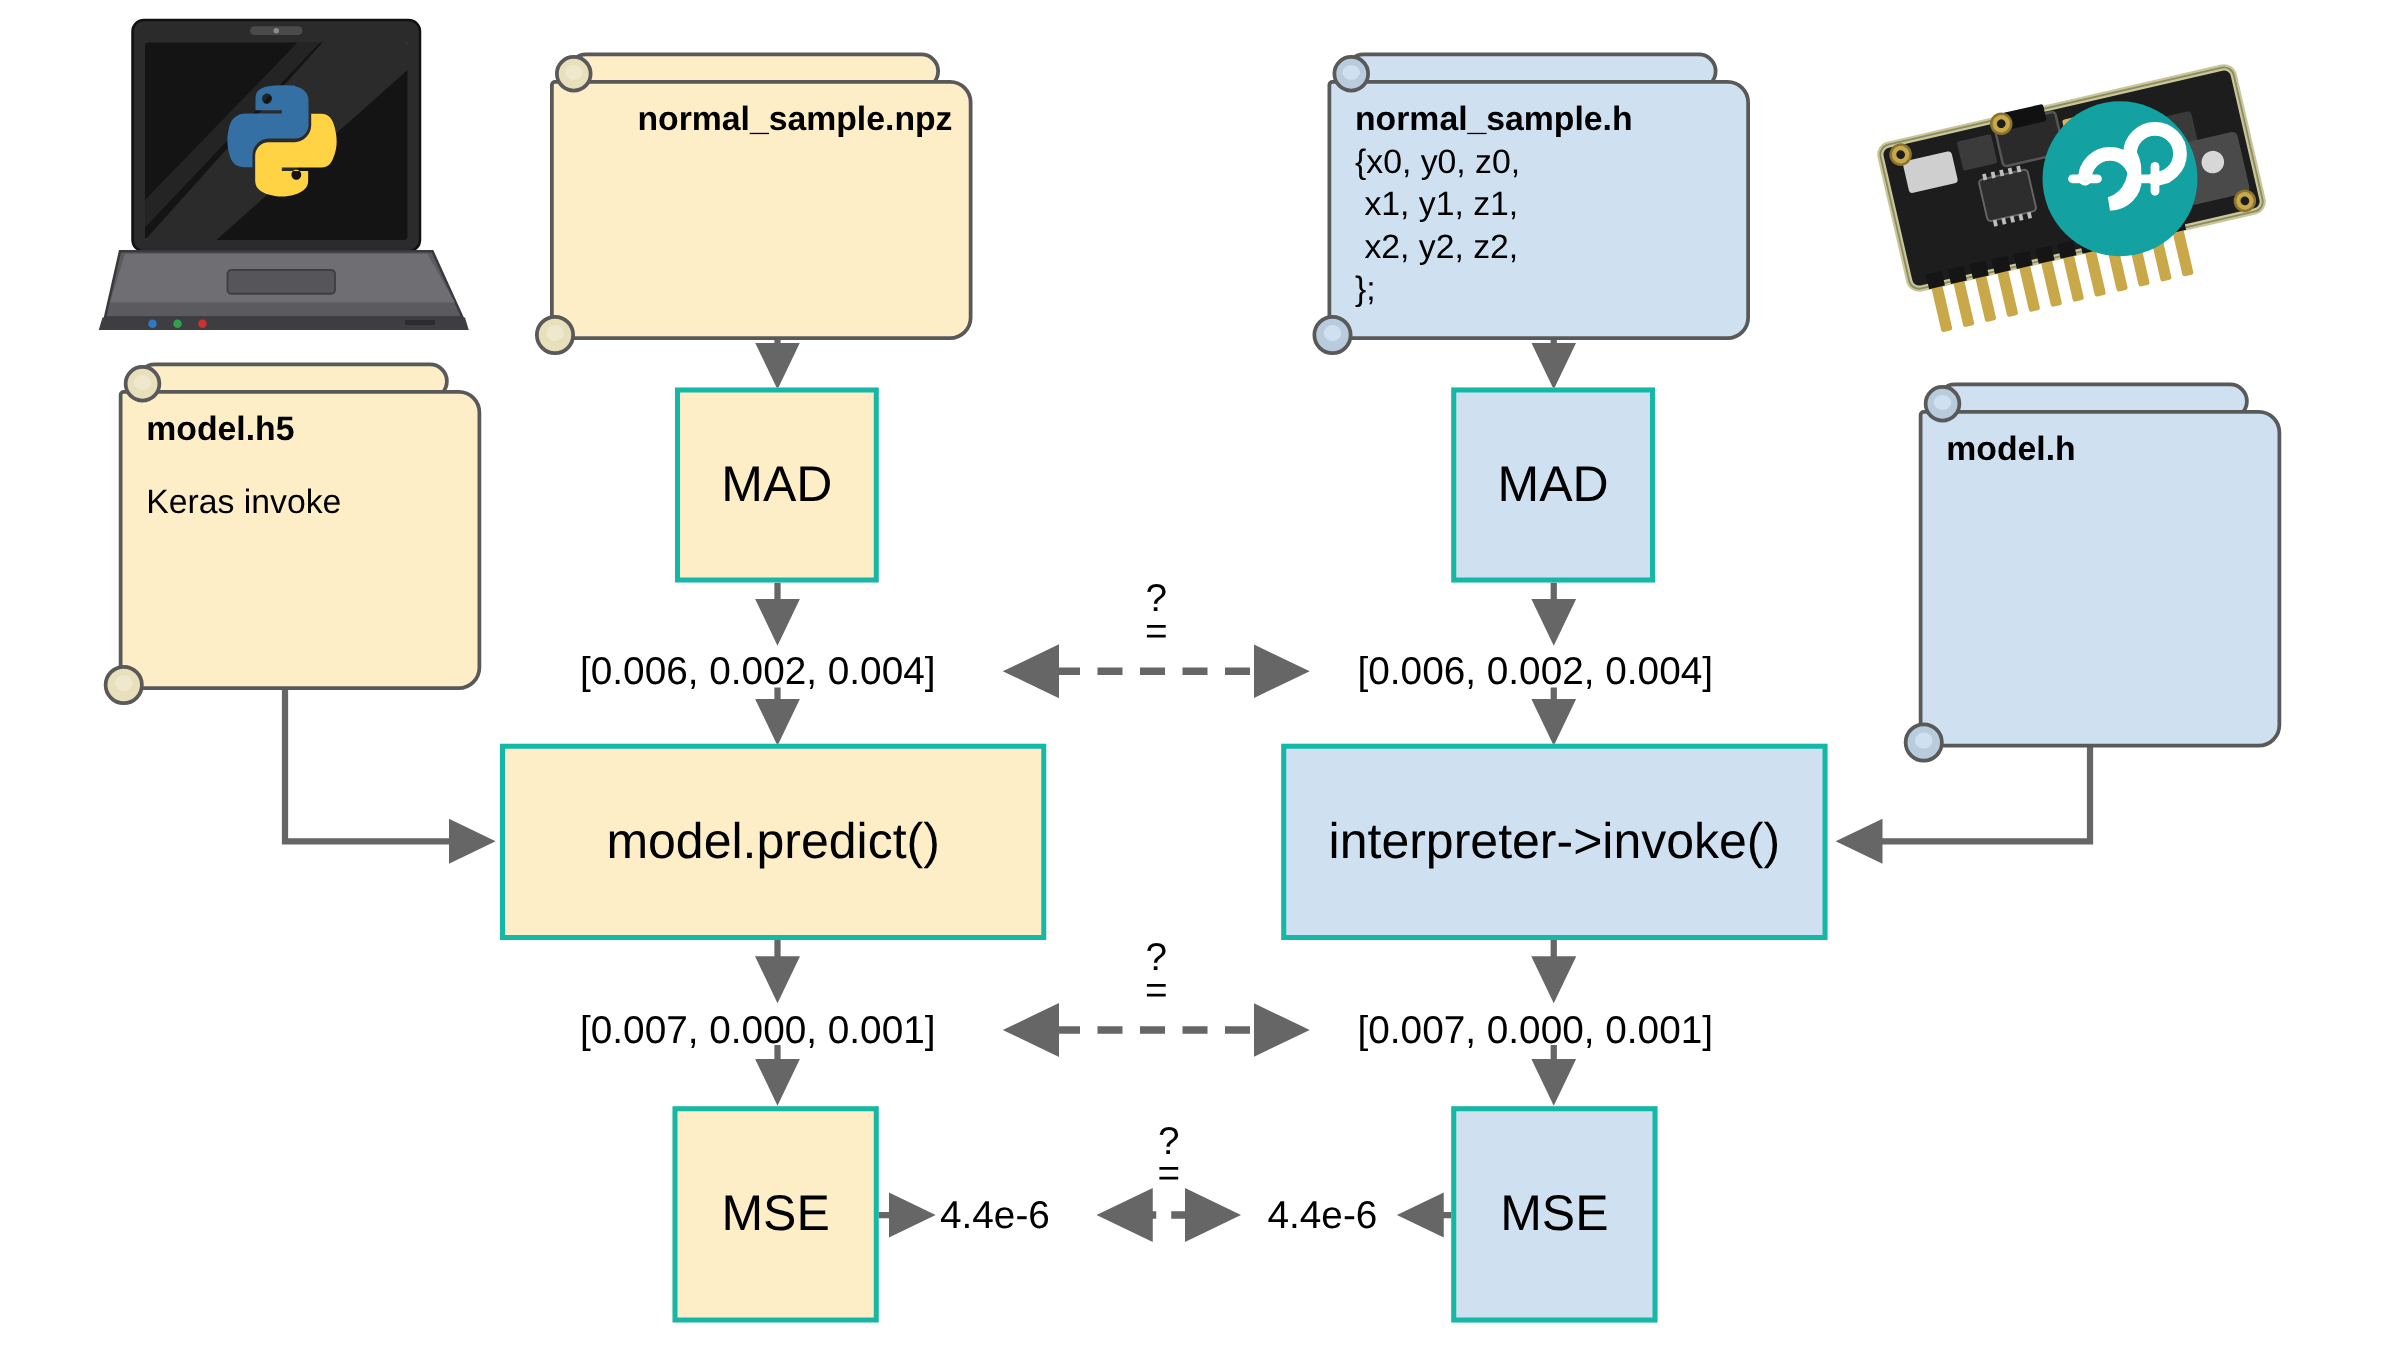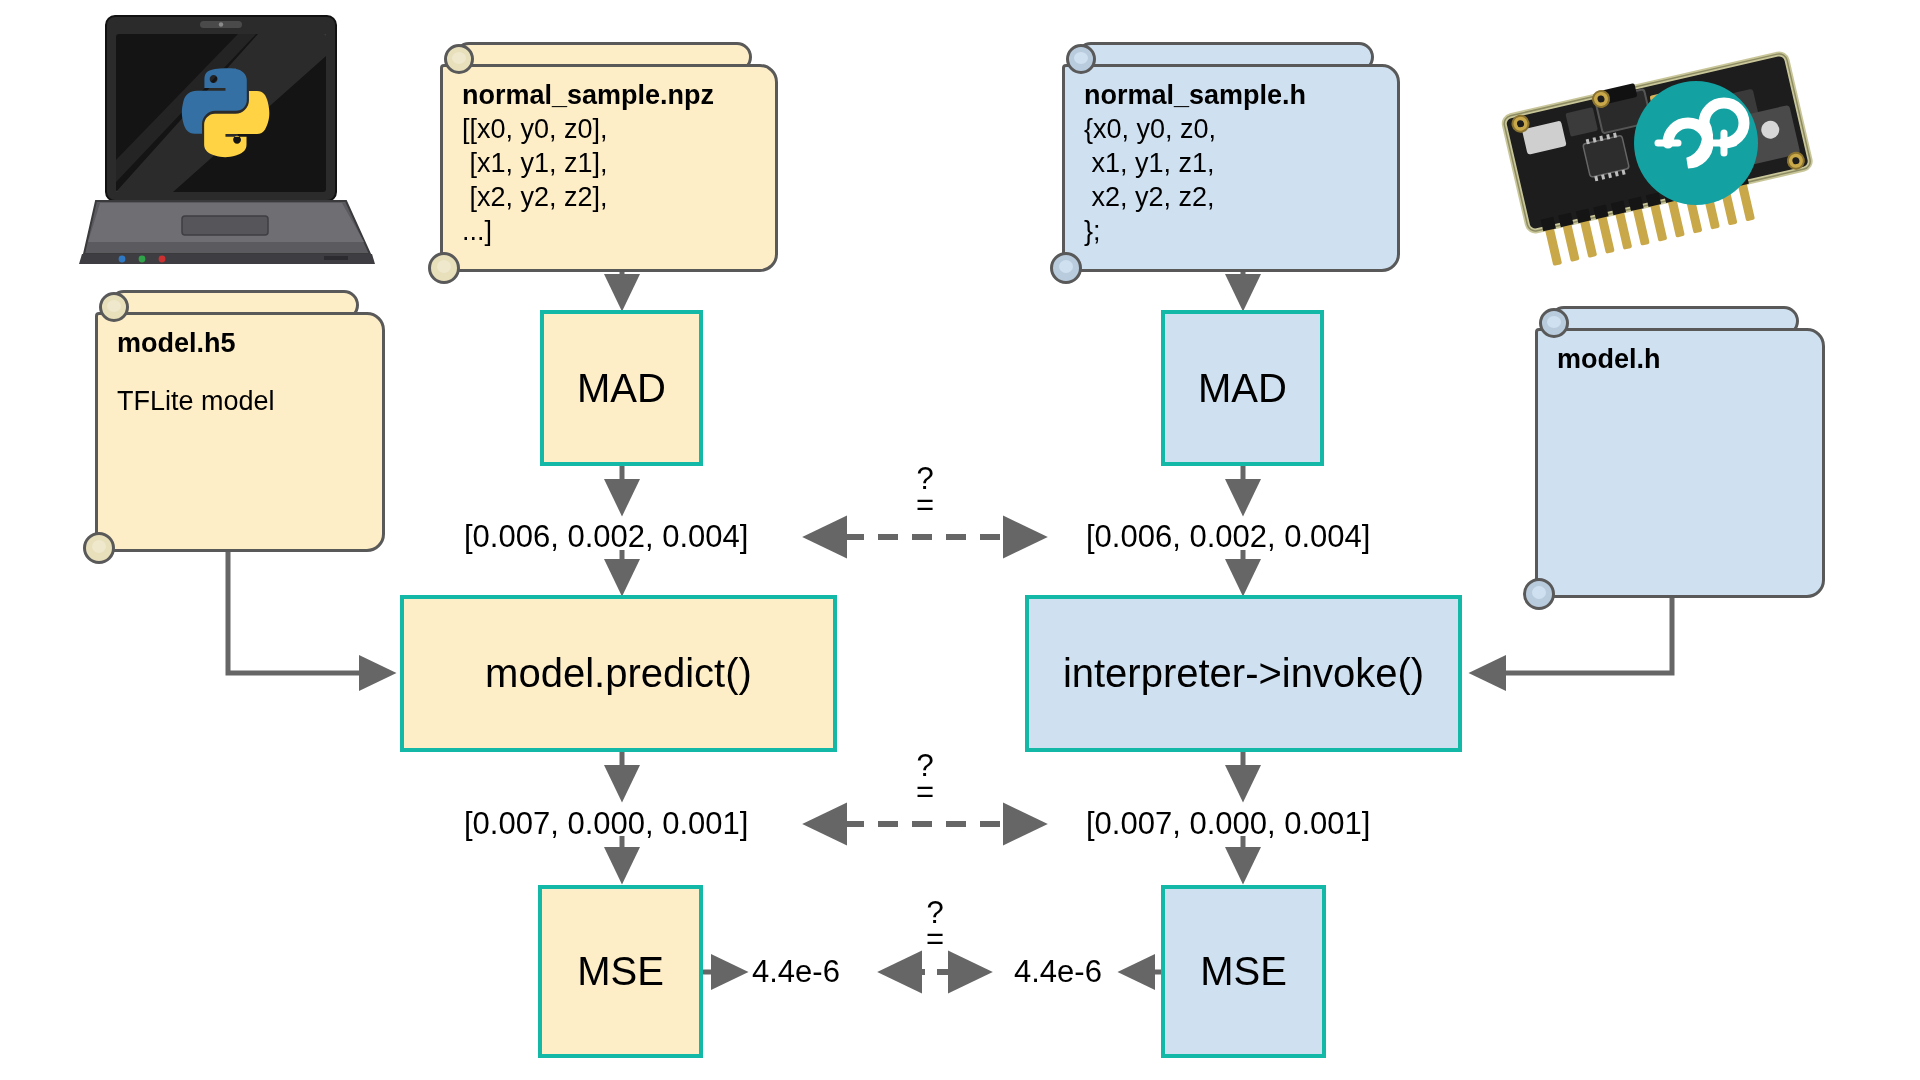--- a/index.html
+++ b/index.html
@@ -224,31 +224,27 @@
         <path d="M178,128 a20,20 0 1,1 20,20 a28,28 0 0,0 16,-40 a20,20 0 1,1 20,20"></path>
       </g>
       <g stroke="#ffffff" stroke-width="7" stroke-linecap="round">
         <line x1="168" y1="128" x2="188" y2="128"></line>
         <line x1="224" y1="128" x2="244" y2="128"></line>
         <line x1="234" y1="118" x2="234" y2="138"></line>
       </g>
     </svg>
   </div>
 
-  <div class="note" style="left:440px;top:42px;width:338px;height:230px;">
+  <div class="note" style="left:440px;top:42px;width:338px;height:230px;text-align:right;">
     <div class="toproll"></div>
     <div class="body"></div>
     <div class="curl-tl"></div>
     <div class="curl-bl"></div>
     <div class="content">
       <div class="title">normal_sample.npz</div>
-      <div class="lines">[[x0, y0, z0],
- [x1, y1, z1],
- [x2, y2, z2],
-...]</div>
     </div>
   </div>
 
   <div class="note blue" style="left:1062px;top:42px;width:338px;height:230px;border-radius:28px;">
     <div class="toproll"></div>
     <div class="body"></div>
     <div class="curl-tl"></div>
     <div class="curl-bl"></div>
     <div class="content">
       <div class="title">normal_sample.h</div>
@@ -259,21 +255,21 @@
     </div>
   </div>
 
   <div class="note" style="left:95px;top:290px;width:290px;height:262px;">
     <div class="toproll"></div>
     <div class="body"></div>
     <div class="curl-tl"></div>
     <div class="curl-bl"></div>
     <div class="content">
       <div class="title">model.h5</div>
-      <div class="sub">TFLite model</div>
+      <div class="sub">Keras invoke</div>
     </div>
   </div>
 
   <div class="note blue" style="left:1535px;top:306px;width:290px;height:292px;">
     <div class="toproll"></div>
     <div class="body"></div>
     <div class="curl-tl"></div>
     <div class="curl-bl"></div>
     <div class="content">
       <div class="title">model.h</div>

